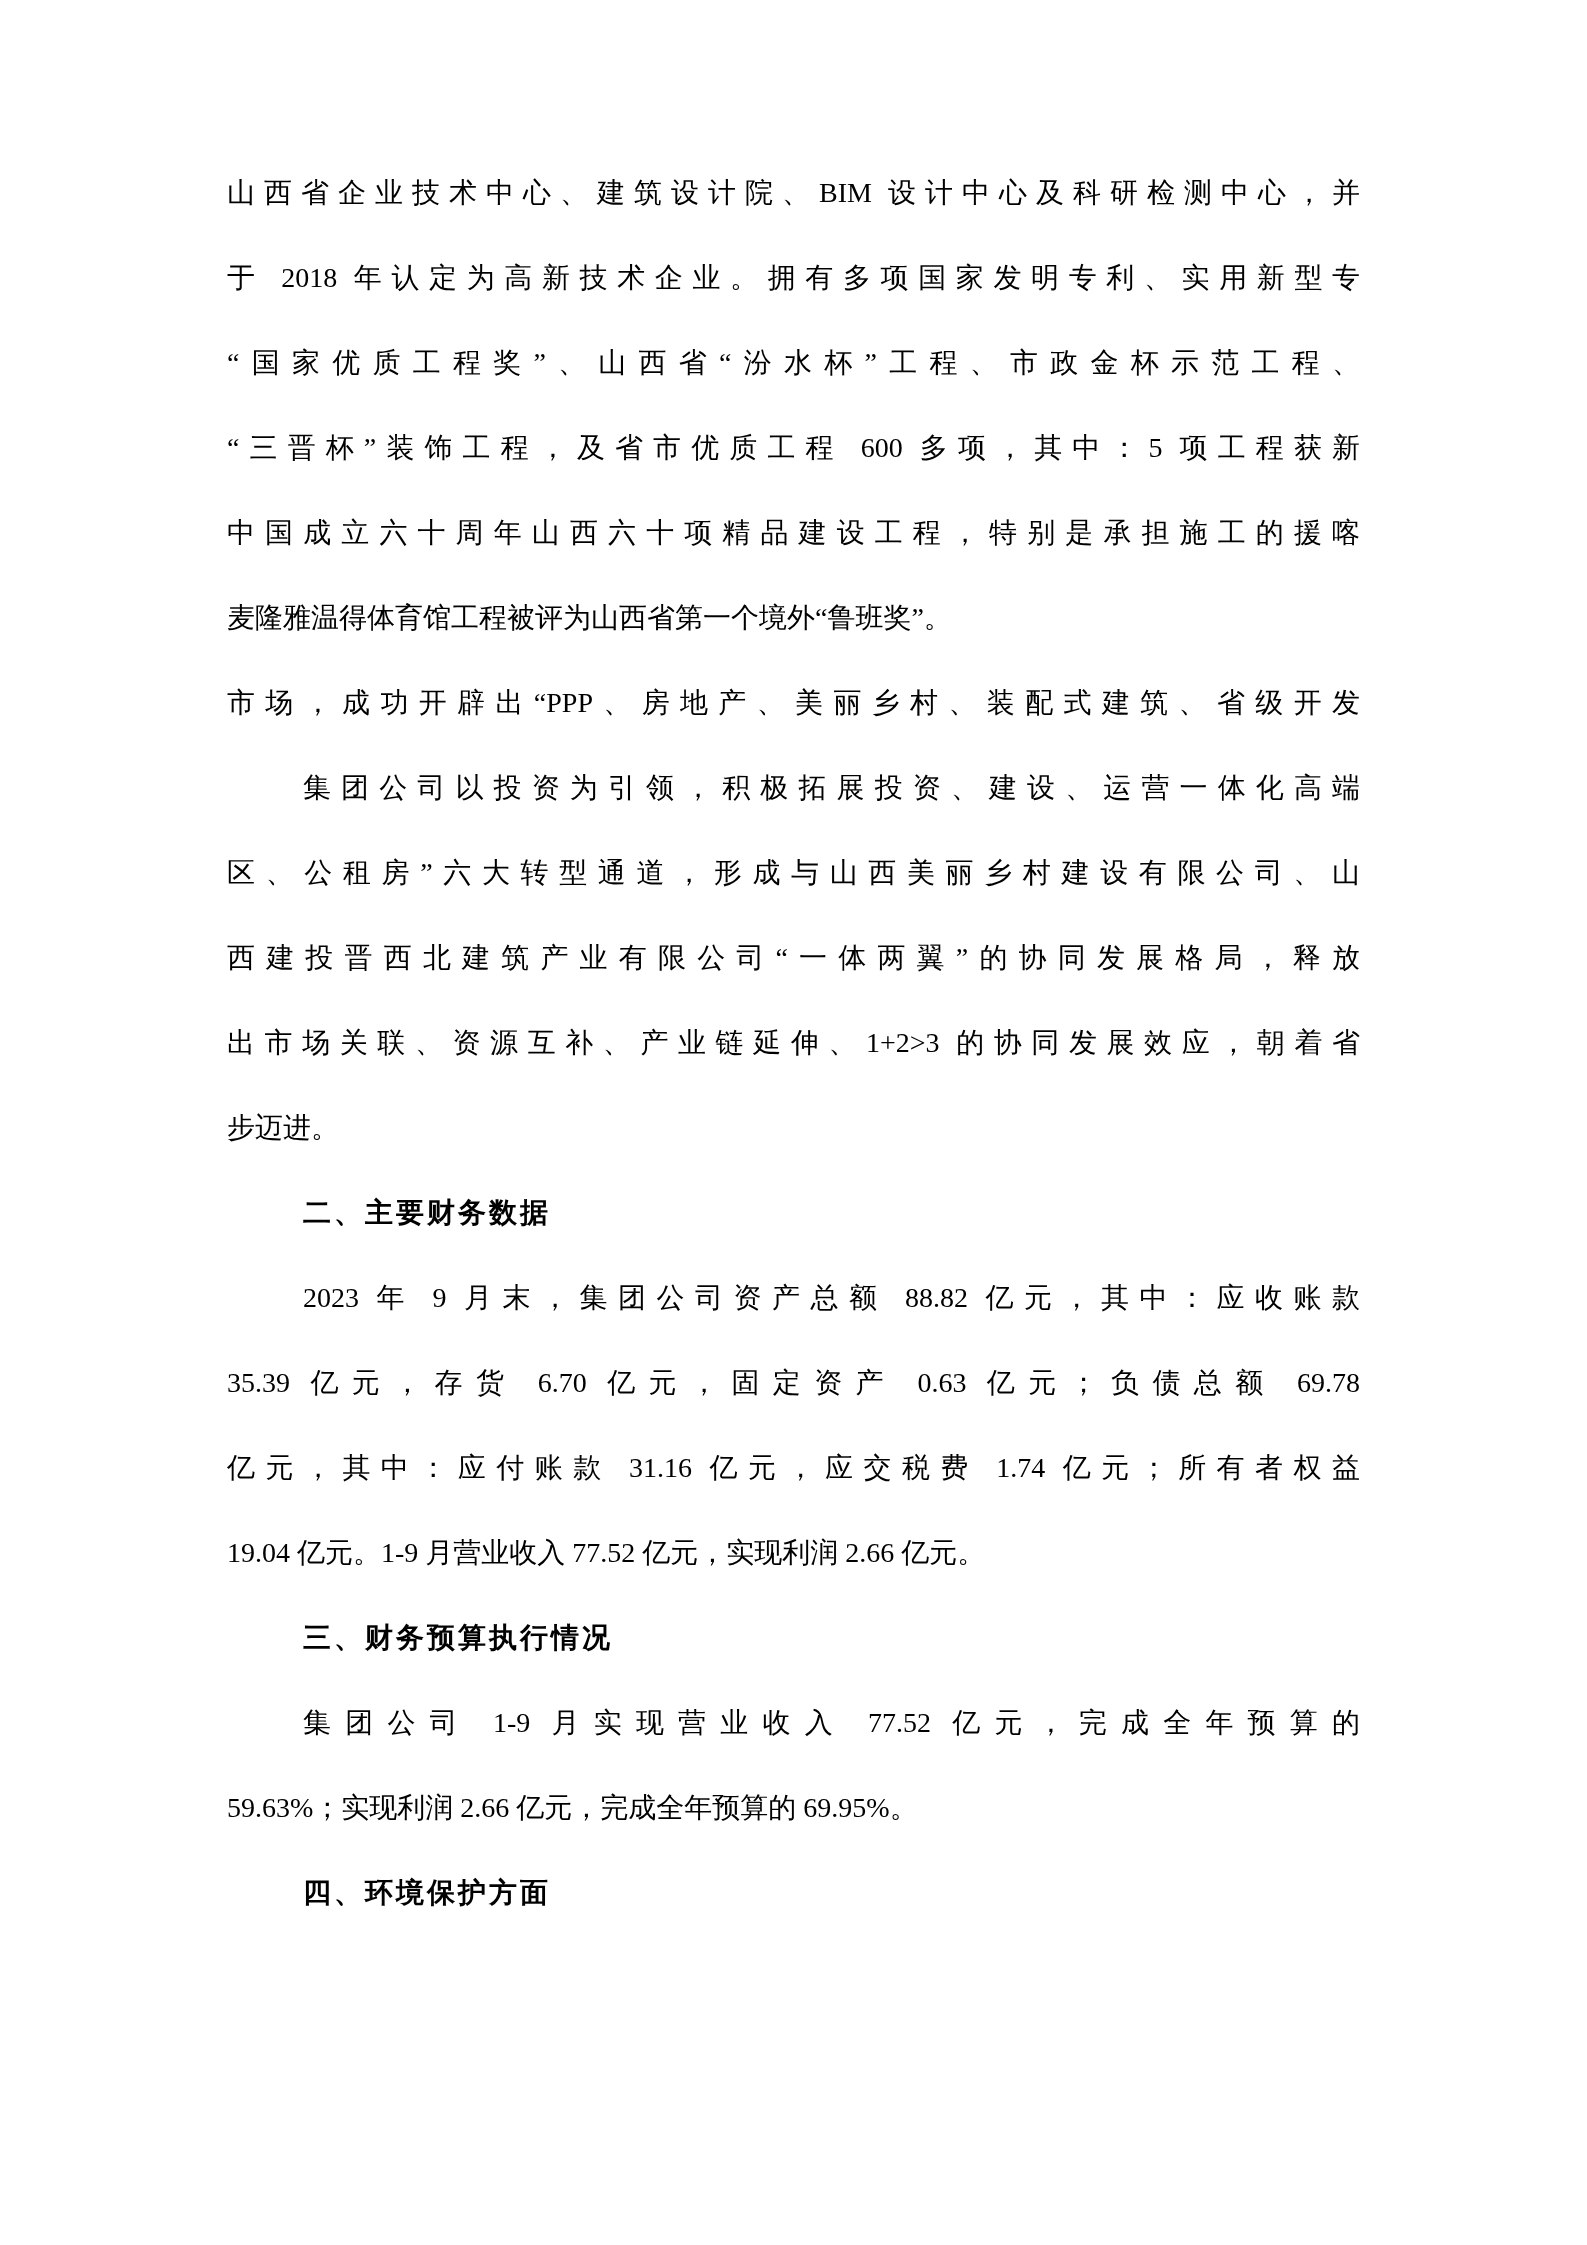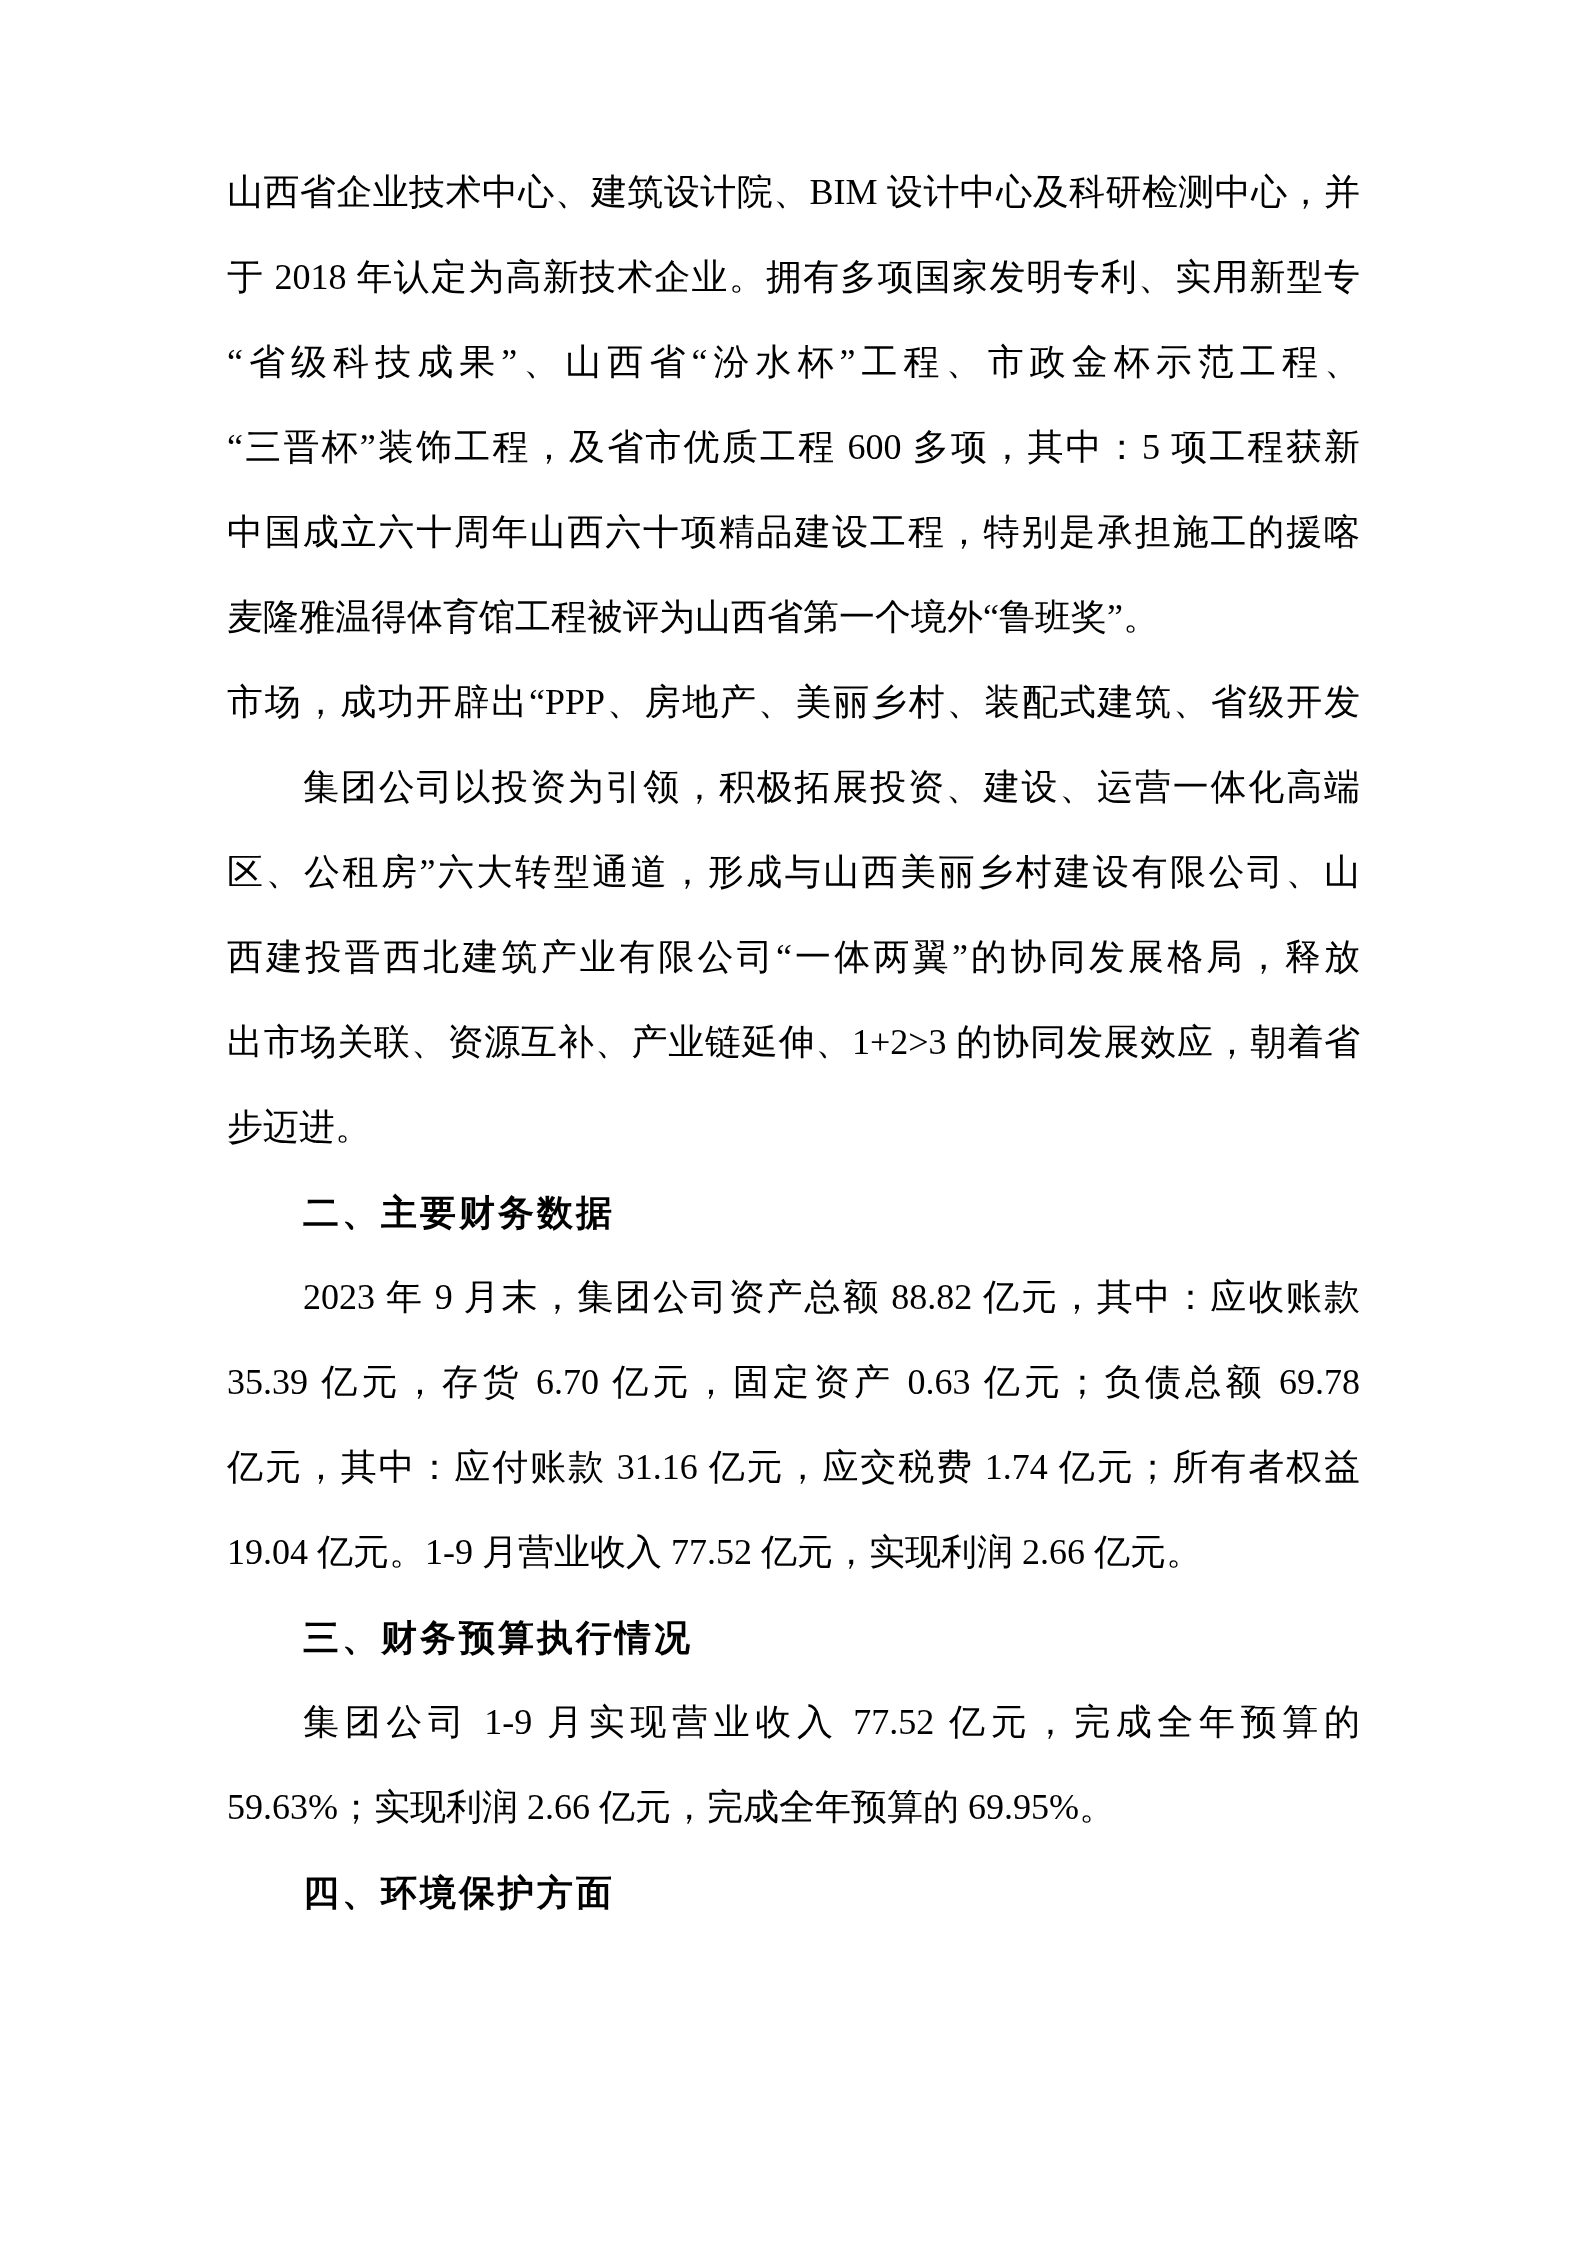--- a/index.html
+++ b/index.html
@@ -16,21 +16,21 @@
     color: #000000;
   }
   .doc {
     position: absolute;
     left: 227px;
     top: 150px;
     width: 1133px;
   }
   .para { margin: 0; padding: 0; }
   .line {
-    font-size: 36px;
+    font-size: 28px;
     line-height: 85px;
     height: 85px;
     overflow: hidden;
     text-align: justify;
     text-align-last: justify;
     white-space: nowrap;
   }
   .line.last {
     text-align: right;
     text-align-last: left;
@@ -47,21 +47,21 @@
     letter-spacing: 3px;
   }
 </style>
 </head>
 <body>
 
 <div class="doc">
     <div class="para body">
       <div class="line first">山西省企业技术中心、建筑设计院、BIM 设计中心及科研检测中心，并</div>
       <div class="line">于 2018 年认定为高新技术企业。拥有多项国家发明专利、实用新型专</div>
-      <div class="line">“省级科技成果”、山西省“汾水杯”工程、市政金杯示范工程、</div>
+      <div class="line">“国家优质工程奖”、山西省“汾水杯”工程、市政金杯示范工程、</div>
       <div class="line">“三晋杯”装饰工程，及省市优质工程 600 多项，其中：5 项工程获新</div>
       <div class="line">中国成立六十周年山西六十项精品建设工程，特别是承担施工的援喀</div>
       <div class="line last">麦隆雅温得体育馆工程被评为山西省第一个境外“鲁班奖”。</div>
     </div>
     <div class="para body indent-first">
       <div class="line">市场，成功开辟出“PPP、房地产、美丽乡村、装配式建筑、省级开发</div>
       <div class="line first">集团公司以投资为引领，积极拓展投资、建设、运营一体化高端</div>
       <div class="line">区、公租房”六大转型通道，形成与山西美丽乡村建设有限公司、山</div>
       <div class="line">西建投晋西北建筑产业有限公司“一体两翼”的协同发展格局，释放</div>
       <div class="line">出市场关联、资源互补、产业链延伸、1+2&gt;3 的协同发展效应，朝着省</div>

